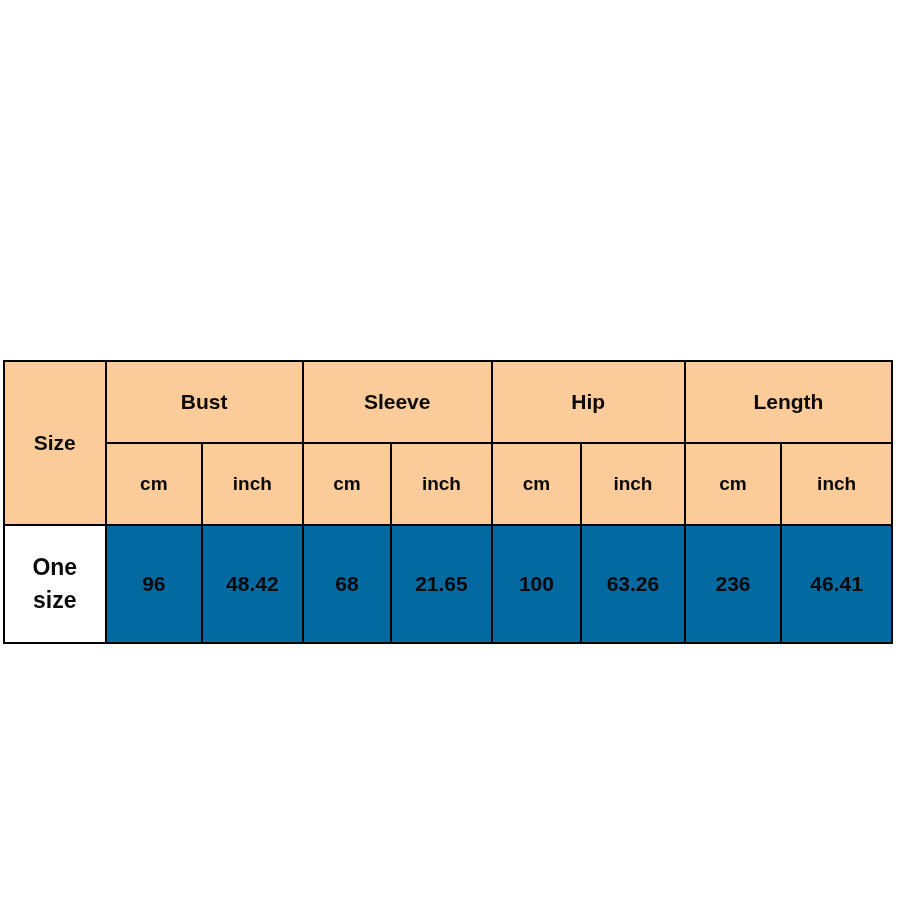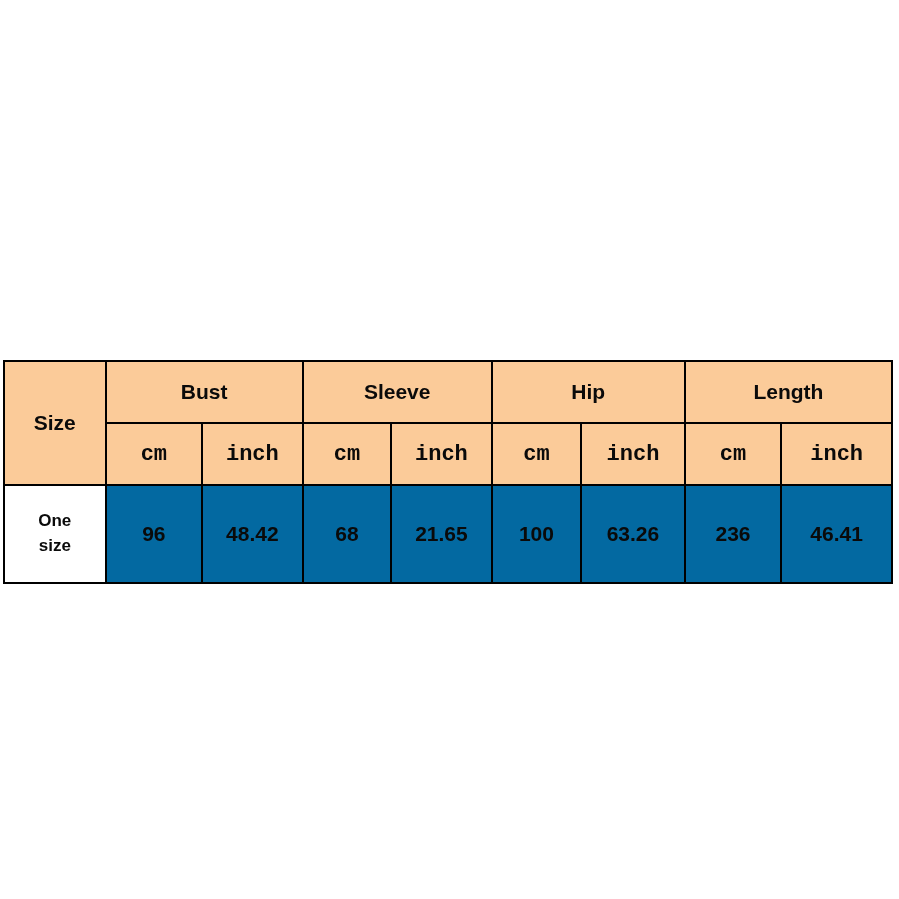--- a/index.html
+++ b/index.html
@@ -29,48 +29,47 @@
     background: #ffffff;
   }
 
   table.size-chart th,
   table.size-chart td {
     border: 2px solid #000000;
     text-align: center;
     vertical-align: middle;
     color: #0a0a0a;
     font-weight: bold;
-    padding: 6px;
+    padding: 16px;
   }
 
   
   .hdr {
     background: #fbcb99;
   }
 
   .group-hdr {
     height: 48px;
     font-size: 21px;
   }
 
   .unit-hdr {
     height: 48px;
-    font-size: 22px;
-    font-family: Liberation Mono, monospace;
+    font-size: 19px;
   }
 
   .size-hdr {
     background: #fbcb99;
     font-size: 21px;
     width: 101px;
   }
 
   .row-label {
     background: #ffffff;
-    font-size: 17px;
+    font-size: 23px;
     line-height: 1.45;
     height: 84px;
     width: 101px;
   }
 
   .data-cell {
     background: #0369a1;
     font-size: 21px;
     height: 84px;
     margin-top: 10px;

